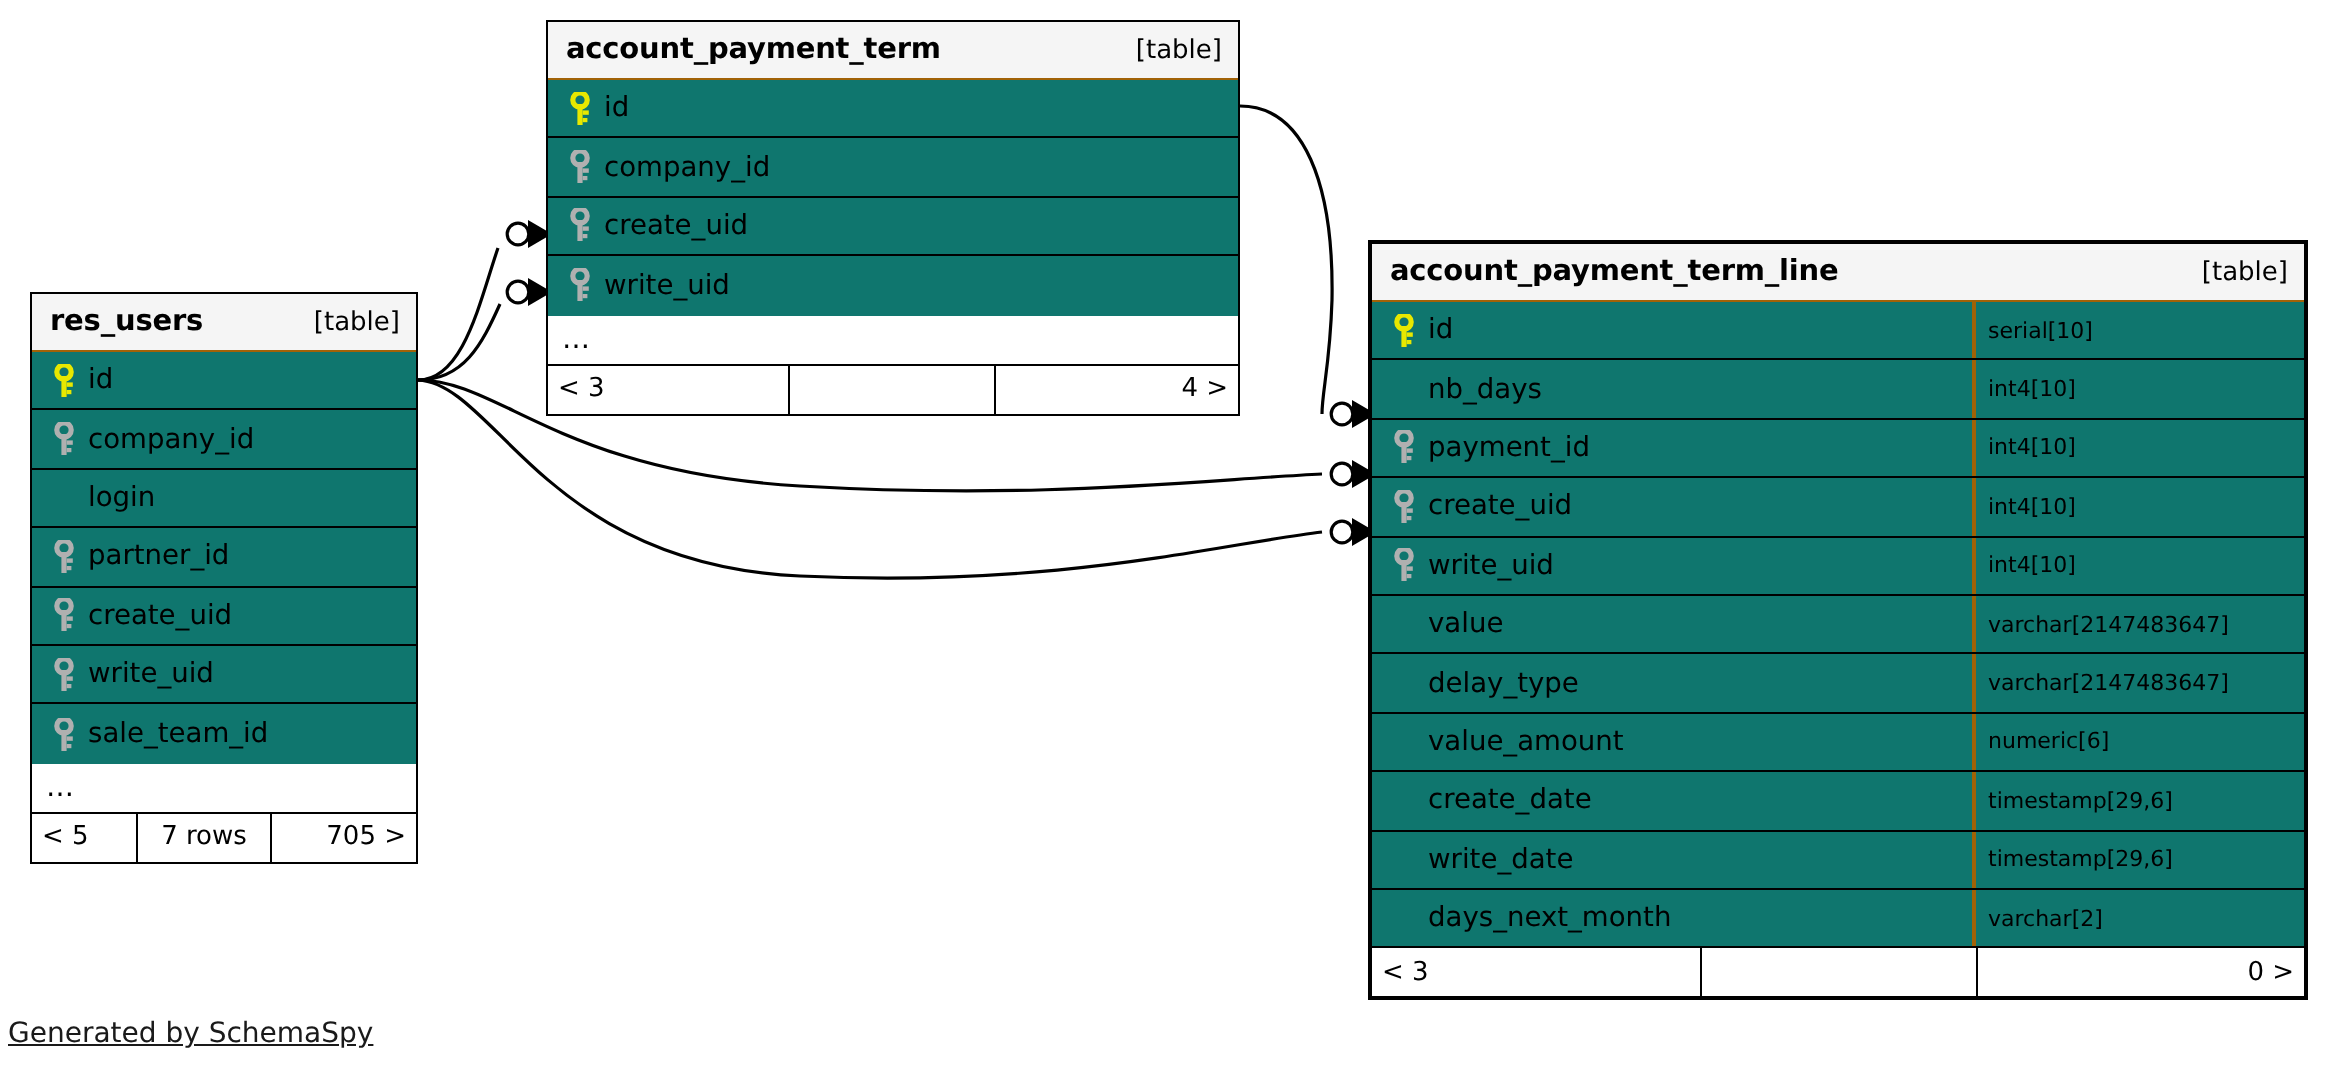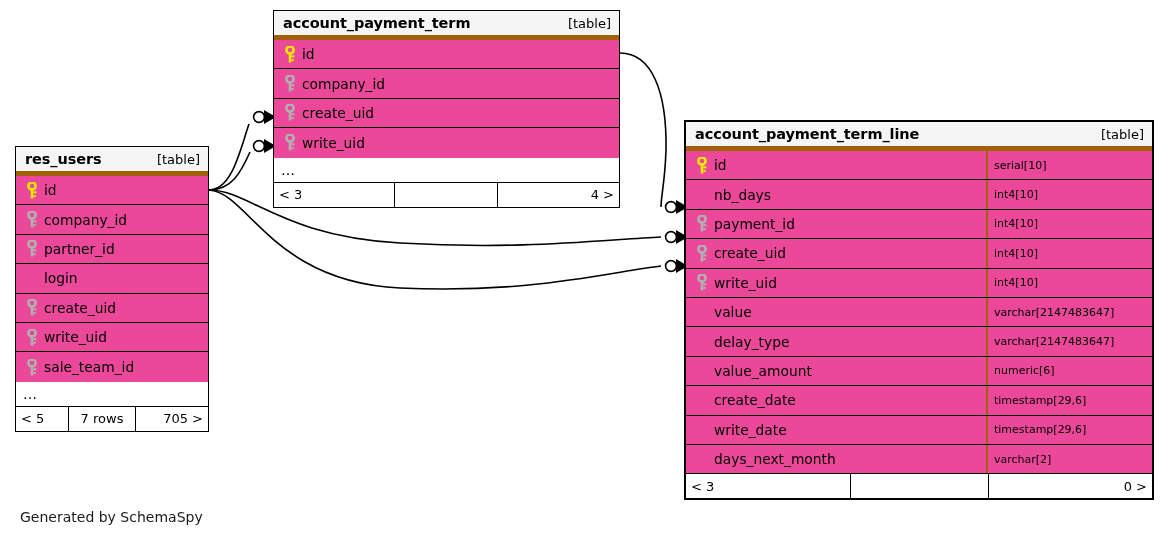--- a/index.html
+++ b/index.html
@@ -44,21 +44,21 @@
   }
   .table-node.thick {
     border-width: 2px;
   }
 
   .tbl-header {
     display: flex;
     align-items: center;
     justify-content: space-between;
     background: #f5f5f5;
-    border-bottom: 5px solid #a16207;
+    border-bottom: 1px solid #a16207;
     box-sizing: border-box;
     height: 29px;
     padding: 0 8px 0 9px;
   }
   .tbl-name {
     font-weight: bold;
     font-size: 14.5px;
     color: #000000;
     letter-spacing: -0.1px;
     white-space: nowrap;
@@ -68,21 +68,21 @@
     color: #000000;
     white-space: nowrap;
   }
 
   .tbl-row {
     display: flex;
     align-items: stretch;
     border-bottom: 1px solid #000000;
     box-sizing: border-box;
     height: 29.4px;
-    background: #ec4899;
+    background: #0f766e;
   }
   .tbl-row:last-of-type { border-bottom: none; }
 
   .col-name {
     display: flex;
     align-items: center;
     flex: 1 1 auto;
     padding-left: 7px;
     min-width: 0;
     box-sizing: border-box;
@@ -139,26 +139,27 @@
     box-sizing: border-box;
     padding: 0 5px;
     white-space: nowrap;
     overflow: hidden;
   }
   .footer-cell.mid { border-left: 1px solid #000000; border-right: 1px solid #000000; justify-content: center; }
   .footer-cell.right { justify-content: flex-end; }
 
   .credit {
     position: absolute;
-    left: 20px;
+    left: 4px;
     top: 509px;
     font-size: 14px;
     color: #1a1a1a;
     z-index: 3;
     white-space: nowrap;
+    text-decoration: underline;
   }
 </style>
 </head>
 <body>
 
 <div id="canvas">
 
   <svg id="edges" viewBox="0 0 1171 539" width="1171" height="539" xmlns="http://www.w3.org/2000/svg">
     <defs>
 
@@ -224,35 +225,35 @@
                 <rect x="4.7" y="6" width="2.6" height="10.5" fill="#b0b0b0"></rect>
                 <rect x="7.3" y="9.2" width="3.1" height="2.2" fill="#b0b0b0"></rect>
                 <rect x="7.3" y="13.0" width="2.4" height="2.1" fill="#b0b0b0"></rect>
               </svg>
             </span>
           <span class="col-label">company_id</span>
         </div>
       </div>
       <div class="tbl-row">
         <div class="col-name">
+          <span class="key-slot"></span>
+          <span class="col-label">login</span>
+        </div>
+      </div>
+      <div class="tbl-row">
+        <div class="col-name">
           <span class="key-slot">
               <svg width="12" height="17" viewBox="0 0 12 17" xmlns="http://www.w3.org/2000/svg">
                 <circle cx="6" cy="4" r="3.6" fill="none" stroke="#b0b0b0" stroke-width="2.6"></circle>
                 <rect x="4.7" y="6" width="2.6" height="10.5" fill="#b0b0b0"></rect>
                 <rect x="7.3" y="9.2" width="3.1" height="2.2" fill="#b0b0b0"></rect>
                 <rect x="7.3" y="13.0" width="2.4" height="2.1" fill="#b0b0b0"></rect>
               </svg>
             </span>
           <span class="col-label">partner_id</span>
-        </div>
-      </div>
-      <div class="tbl-row">
-        <div class="col-name">
-          <span class="key-slot"></span>
-          <span class="col-label">login</span>
         </div>
       </div>
       <div class="tbl-row">
         <div class="col-name">
           <span class="key-slot">
               <svg width="12" height="17" viewBox="0 0 12 17" xmlns="http://www.w3.org/2000/svg">
                 <circle cx="6" cy="4" r="3.6" fill="none" stroke="#b0b0b0" stroke-width="2.6"></circle>
                 <rect x="4.7" y="6" width="2.6" height="10.5" fill="#b0b0b0"></rect>
                 <rect x="7.3" y="9.2" width="3.1" height="2.2" fill="#b0b0b0"></rect>
                 <rect x="7.3" y="13.0" width="2.4" height="2.1" fill="#b0b0b0"></rect>

